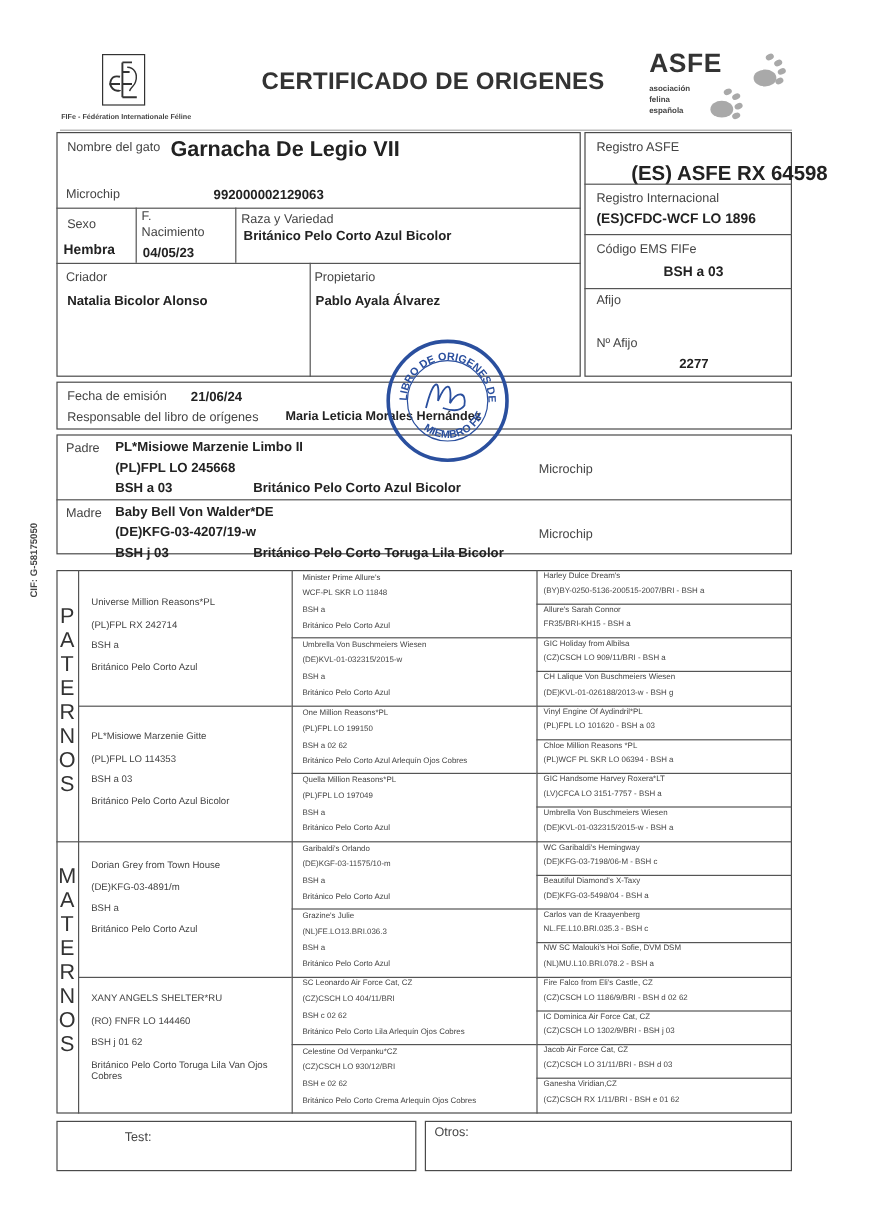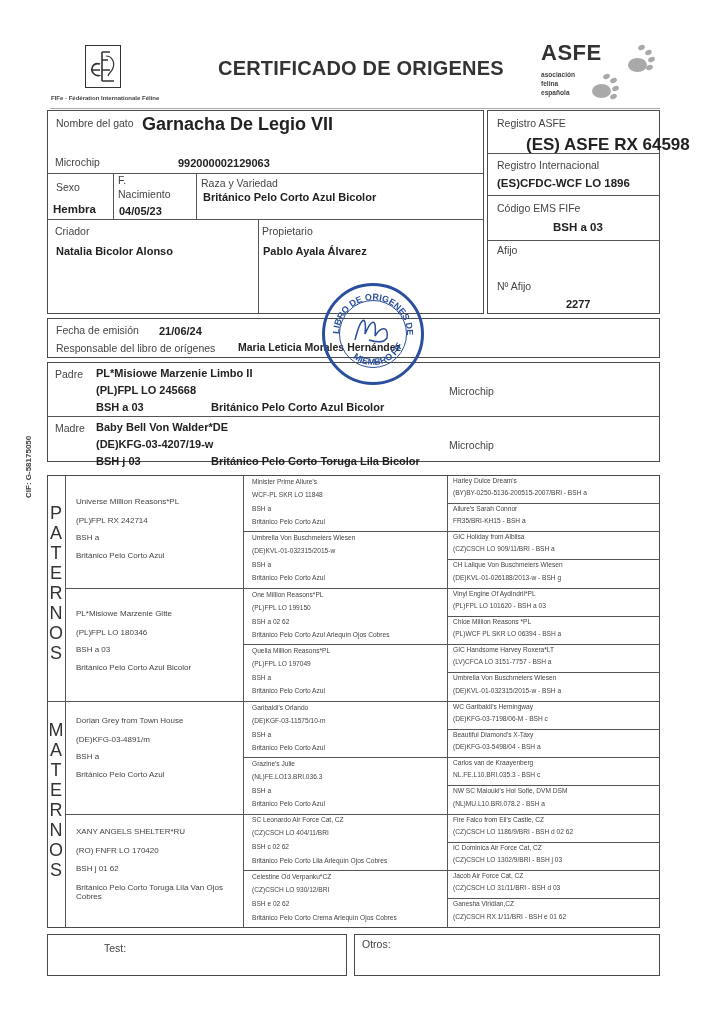--- a/index.html
+++ b/index.html
@@ -185,33 +185,33 @@
 </div>
 
 <div>
   <div class="anc" style="left:76px; top:497px;">Universe Million Reasons*PL</div>
   <div class="anc" style="left:76px; top:516px;">(PL)FPL RX 242714</div>
   <div class="anc" style="left:76px; top:533px;">BSH a</div>
   <div class="anc" style="left:76px; top:551px;">Británico Pelo Corto Azul</div>
 </div>
 <div>
   <div class="anc" style="left:76px; top:609px;">PL*Misiowe Marzenie Gitte</div>
-  <div class="anc" style="left:76px; top:628px;">(PL)FPL LO 180346</div>
+  <div class="anc" style="left:76px; top:628px;">(PL)FPL LO 114353</div>
   <div class="anc" style="left:76px; top:645px;">BSH a 03</div>
   <div class="anc" style="left:76px; top:663px;">Británico Pelo Corto Azul Bicolor</div>
 </div>
 <div>
   <div class="anc" style="left:76px; top:716px;">Dorian Grey from Town House</div>
   <div class="anc" style="left:76px; top:735px;">(DE)KFG-03-4891/m</div>
   <div class="anc" style="left:76px; top:752px;">BSH a</div>
   <div class="anc" style="left:76px; top:770px;">Británico Pelo Corto Azul</div>
 </div>
 <div>
   <div class="anc" style="left:76px; top:827px;">XANY ANGELS SHELTER*RU</div>
-  <div class="anc" style="left:76px; top:846px;">(RO) FNFR LO 170420</div>
+  <div class="anc" style="left:76px; top:846px;">(RO) FNFR LO 144460</div>
   <div class="anc" style="left:76px; top:864px;">BSH j 01 62</div>
   <div class="anc" style="left:76px; top:883px; white-space:normal; width:162px;">Británico Pelo Corto Toruga Lila Van Ojos Cobres</div>
 </div>
 
 <div>
   <div class="sm" style="left:252px; top:478px;">Minister Prime Allure's</div>
   <div class="sm" style="left:252px; top:491px;">WCF-PL SKR LO 11848</div>
   <div class="sm" style="left:252px; top:505px;">BSH a</div>
   <div class="sm" style="left:252px; top:518px;">Británico Pelo Corto Azul</div>
 </div>

